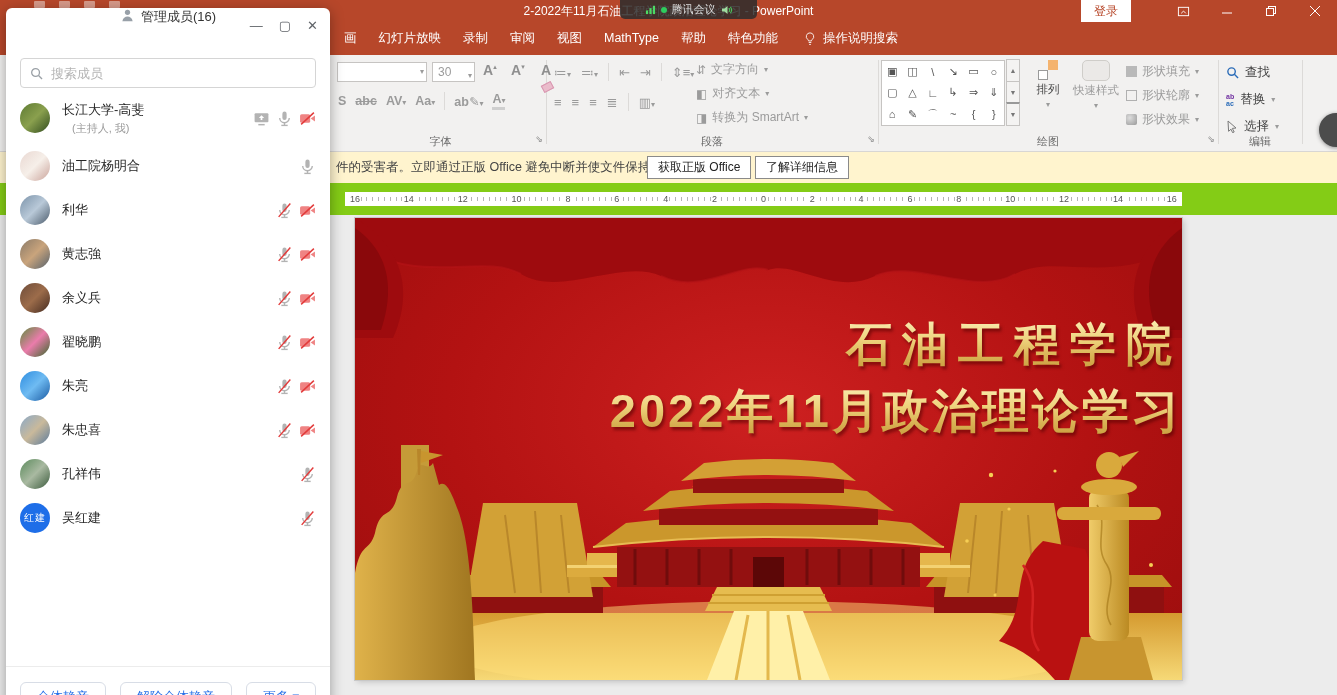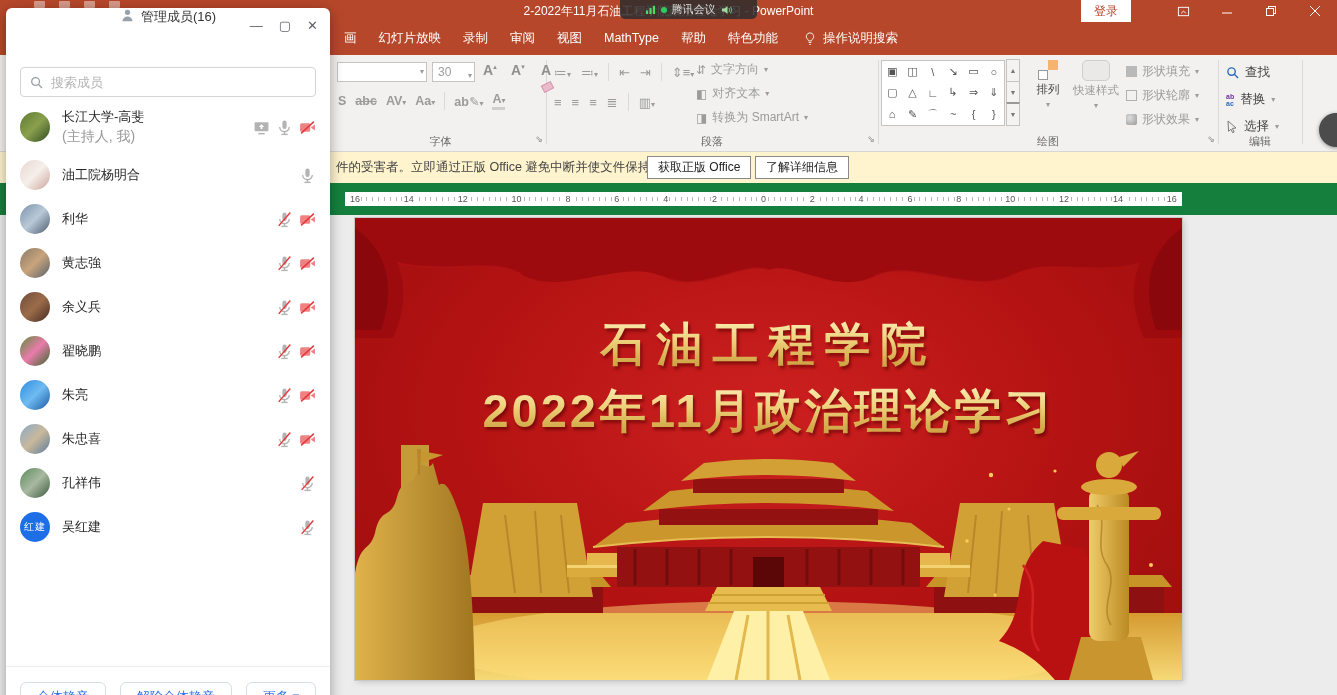--- a/index.html
+++ b/index.html
@@ -52,32 +52,32 @@
   .mini-out{display:inline-block;width:11px;height:11px;border:1.5px solid #b0b0b0;box-sizing:border-box;}
   .mini-eff{display:inline-block;width:11px;height:11px;background:radial-gradient(circle at 35% 35%,#ddd,#999);border-radius:2px;}
   .erow{display:flex;align-items:center;gap:6px;font-size:12.5px;color:#3f3f3f;white-space:nowrap;}
   .rep-ico{display:inline-flex;flex-direction:column;font-size:7px;line-height:7px;font-weight:bold;}
   .rep-ico b{color:#7030a0;}.rep-ico u{color:#2b6cb8;text-decoration:none;}
   
   .notice{position:absolute;left:0;top:152px;width:1337px;height:31px;background:#fff4ce;z-index:1;}
   .ntext{position:absolute;left:336px;top:0;line-height:31px;font-size:12.5px;color:#444;white-space:nowrap;}
   .nbtn{position:absolute;top:4px;height:23px;background:#fff;border:1px solid #8a8a8a;font-size:12px;color:#222;padding:0 10px;line-height:21px;box-sizing:border-box;cursor:default;}
   
-  .rulerrow{position:absolute;left:0;top:183px;width:1337px;height:32px;background:#15803d;z-index:1;}
+  .rulerrow{position:absolute;left:0;top:183px;width:1337px;height:32px;background:#84cc16;z-index:1;}
   .hruler{position:absolute;left:345px;top:9px;width:837px;height:14px;background:#fff;}
   .hruler .ticks{position:absolute;left:4px;right:4px;top:5px;height:4px;
      background:repeating-linear-gradient(to right,#b5b5b5 0 1px,transparent 1px 5.82px);}
   .rnums{position:absolute;left:0;top:0;width:100%;height:14px;display:flex;justify-content:space-between;padding:0 4px;box-sizing:border-box;}
   .rnum{font-size:9px;color:#555;line-height:14px;background:#fff;padding:0 1px;}
   
   .canvas{position:absolute;left:0;top:215px;width:1337px;height:480px;background:#ececec;z-index:1;}
   .slide{position:absolute;left:355px;top:3px;width:827px;height:462px;overflow:hidden;
      background:radial-gradient(ellipse at 50% 42%,#cd2020 0%,#b31212 55%,#9a0d0d 100%);
      box-shadow:0 0 0 1px #c8c8c8,2px 2px 6px rgba(0,0,0,.18);}
-  .s-title{position:absolute;left:0;width:100%;text-align:center;font-weight:bold;
+  .s-title{position:absolute;left:0;width:100%;text-align:right;font-weight:bold;
      background:linear-gradient(180deg,#fdf3c0 0%,#eed27c 42%,#d9b254 68%,#c29434 100%);
      -webkit-background-clip:text;background-clip:text;color:transparent;
      filter:drop-shadow(2px 3px 1.5px rgba(80,0,0,.55));white-space:nowrap;}
   .s-t1{top:96px;font-size:46px;letter-spacing:10px;}
   .s-t2{top:162px;font-size:47px;letter-spacing:3px;}
   .s-sub{position:absolute;left:0;top:258px;width:100%;text-align:center;font-size:23px;font-weight:bold;color:#ffae0a;letter-spacing:4px;}
   .curtain{position:absolute;left:0;top:0;}
   .sbottom{position:absolute;left:0;bottom:0;}
   
   .assist{position:absolute;right:-16px;top:113px;width:34px;height:34px;border-radius:50%;background:#4c4c4c;box-shadow:0 1px 4px rgba(0,0,0,.4);z-index:25;}
@@ -85,30 +85,30 @@
   .meetbar{position:absolute;left:620px;top:0;width:137px;height:19px;background:rgba(45,45,45,.85);
      border-radius:0 0 5px 5px;display:flex;align-items:center;justify-content:center;gap:5px;
      color:#ddd;font-size:11px;z-index:30;}
   
   .panel{position:absolute;left:6px;top:8px;width:324px;height:700px;background:#fff;border-radius:6px;
      box-shadow:0 3px 14px rgba(0,0,0,.35);z-index:40;}
   .p-head{position:relative;height:34px;display:flex;align-items:flex-start;justify-content:center;gap:6px;
      font-size:13px;color:#333;}
   .p-ctrl{position:absolute;right:12px;top:0;height:34px;display:flex;gap:16px;align-items:center;color:#5f6368;font-size:13px;}
   .p-ctrl span{cursor:default;}
-  .p-search{margin:25px 14px 2px;height:30px;border:1px solid #d5d5d5;border-radius:4px;display:flex;align-items:center;gap:6px;padding:0 9px;box-sizing:border-box;}
+  .p-search{margin:16px 14px 2px;height:30px;border:1px solid #d5d5d5;border-radius:4px;display:flex;align-items:center;gap:6px;padding:0 9px;box-sizing:border-box;}
   .p-search input{border:none;outline:none;flex:1;font-size:13px;color:#333;font-family:inherit;}
   .p-search input::placeholder{color:#b3b3b3;}
   .p-list{margin-top:4px;}
   .mrow{height:44px;display:flex;align-items:center;padding:0 14px;gap:12px;}
   .mrow.host{height:52px;}
   .avatar{width:30px;height:30px;border-radius:50%;flex:none;}
   .avatar.txt{display:flex;align-items:center;justify-content:center;color:#fff;font-size:10px;letter-spacing:1px;}
   .mname{font-size:13px;color:#262626;}
-  .mrole{font-size:14px;color:#9a9a9a;margin-top:2px;}
+  .mrole{font-size:11px;color:#9a9a9a;margin-top:2px;margin-left:10px;}
   .micons{margin-left:auto;display:flex;gap:6px;align-items:center;}
   .micon{width:17px;height:17px;display:inline-flex;}
   .p-foot{position:absolute;left:0;top:658px;width:100%;border-top:1px solid #ececec;padding-top:15px;display:flex;justify-content:center;gap:14px;box-sizing:border-box;}
   .pbtn{height:30px;padding:0 16px;border:1px solid #d8dde6;border-radius:6px;background:#fff;color:#2670e8;font-size:13px;font-family:inherit;white-space:nowrap;}
 </style>
 </head>
 <body>
 
 <div class="titlebar">
   <div class="qat">

